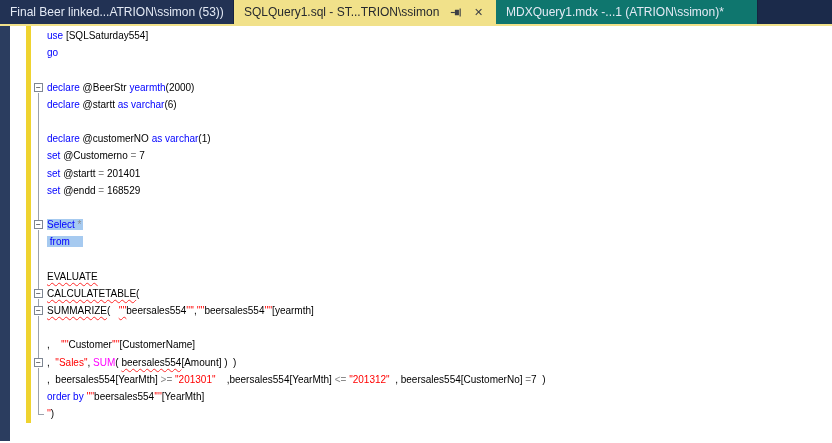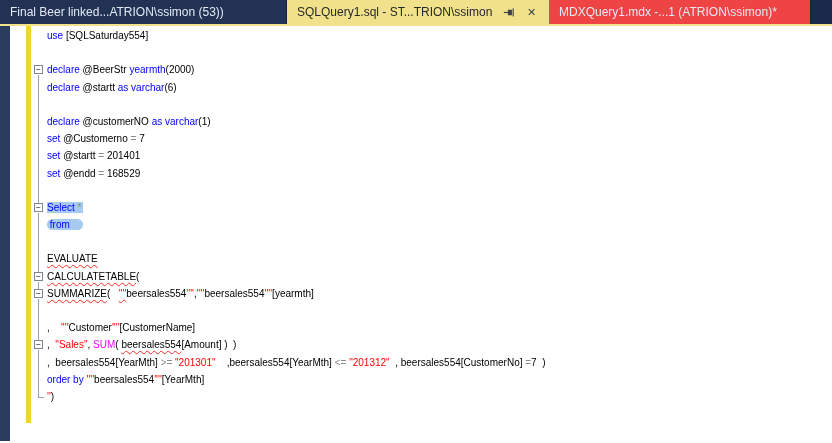--- a/index.html
+++ b/index.html
@@ -3,23 +3,23 @@
 <meta charset="utf-8">
 <style>
   * { margin:0; padding:0; box-sizing:border-box; }
   html,body { width:832px; height:443px; overflow:hidden; background:#fff; }
   #screen { position:relative; width:832px; height:443px; font-family:"Liberation Sans",sans-serif; overflow:hidden; }
 
   
   .tabbar { display:flex; height:26px; background:#1b2a4a; border-bottom:2px solid #f1e18a; }
   .tab { display:flex; align-items:center; gap:7px; padding:0 10px; font-size:12px;
          color:#e3e9f4; white-space:nowrap; overflow:hidden; cursor:default; }
-  .tab.inactive1 { background:#223254; width:287px; border-right:1px solid #16233f; }
+  .tab.inactive1 { background:#223254; width:234px; border-right:1px solid #16233f; }
   .tab.active    { background:#f1e18a; color:#26292e; width:262px; }
-  .tab.inactive2 { background:#ef4444; width:262px; border-right:1px solid #16233f; }
+  .tab.inactive2 { background:#0f766e; width:262px; border-right:1px solid #16233f; }
   .tab .label { flex:1 1 auto; overflow:hidden; }
   .tab .icon-btn { flex:none; display:flex; align-items:center; justify-content:center;
                    width:15px; height:15px; color:#3c3f45; font-size:11px; }
   .tab .icon-btn svg { display:block; }
 
   
   .editor { position:relative; width:832px; height:415px; background:#fff; overflow:hidden; }
   .strip-dark   { position:absolute; left:0; top:0; bottom:0; width:10px; background:#2b3d5f; }
   .strip-yellow { position:absolute; left:26px; top:0; width:5px; height:397px; background:#efd32f; }
 
@@ -73,20 +73,24 @@
   <div class="editor">
     <div class="strip-dark"></div>
     <div class="strip-yellow"></div>
     <div class="lines">
         <div class="line">
           <div class="fold-cell"></div>
           <div class="code"><span class="seg k">use </span><span class="seg p">[SQLSaturday554]</span></div>
         </div>
         <div class="line">
           <div class="fold-cell"></div>
+          <div class="code"><span class="seg k">go</span></div>
+        </div>
+        <div class="line">
+          <div class="fold-cell"></div>
           <div class="code"></div>
         </div>
         <div class="line">
           <div class="fold-cell minus">
             <i class="fold-box">−</i>
           </div>
           <div class="code"><span class="seg k">declare </span><span class="seg p">@BeerStr </span><span class="seg k">yearmth</span><span class="seg p">(2000)</span></div>
         </div>
         <div class="line">
           <div class="fold-cell bar"></div>
@@ -116,21 +120,21 @@
           <div class="code"></div>
         </div>
         <div class="line">
           <div class="fold-cell minus cont">
             <i class="fold-box">−</i>
           </div>
           <div class="code"><span class="sel" style="padding-right: 2px;"><span class="seg k">Select </span><span class="seg o">*</span></span></div>
         </div>
         <div class="line">
           <div class="fold-cell bar"></div>
-          <div class="code"><span class="sel" style="padding-right: 13px; border-radius: 6px;"><span class="seg p"> </span><span class="seg k">from</span></span></div>
+          <div class="code"><span class="sel" style="padding-right: 13px;"><span class="seg p"> </span><span class="seg k">from</span></span></div>
         </div>
         <div class="line">
           <div class="fold-cell bar"></div>
         </div>
         <div class="line">
           <div class="fold-cell bar"></div>
           <div class="code"><span class="seg p sq">EVALUATE</span></div>
         </div>
         <div class="line">
           <div class="fold-cell minus cont">

